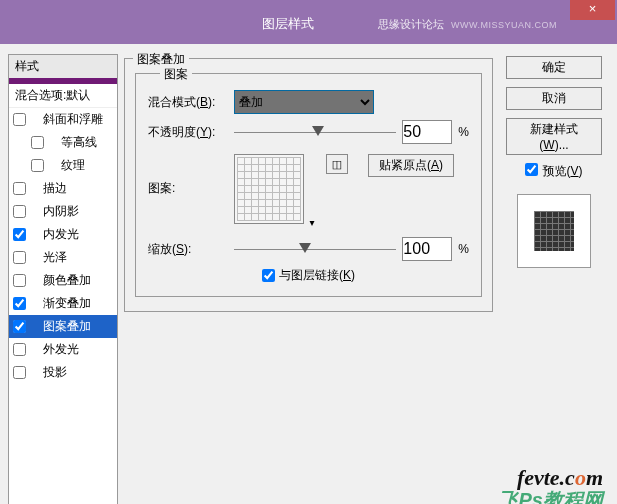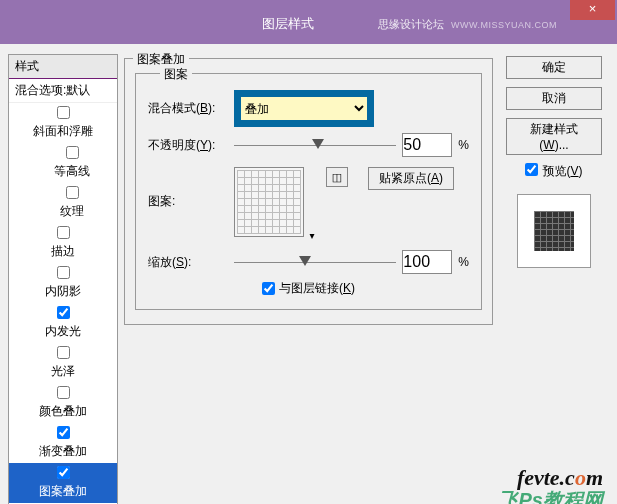--- a/index.html
+++ b/index.html
@@ -4,34 +4,34 @@
 <style>
 * { box-sizing: border-box; margin: 0; padding: 0; }
 body { font-family: "Microsoft YaHei", SimSun, sans-serif; font-size: 12px; background: #fff; width: 617px; height: 504px; position: relative; overflow: hidden; }
 .titlebar { height: 44px; background: #9572b0; color: #fff; display: flex; align-items: center; padding: 4px 0 0 12px; position: relative; }
 .titlebar .title { flex: 0 0 auto; margin-left: 250px; font-size: 13px; }
 .titlebar .branding { position: absolute; right: 60px; font-size: 11px; opacity: .85; margin-left: 35px; }
 .titlebar .brand-url { font-size: 9px; opacity: .7; margin-left: 4px; letter-spacing: .5px; }
 .close-btn { position: absolute; right: 2px; top: 0; width: 45px; height: 20px; background: #c75050; color: #fff; text-align: center; line-height: 18px; font-size: 13px; cursor: pointer; }
 .dialog-body { display: flex; padding: 10px 8px 8px 8px; height: calc(100% - 28px); background: #f0f0f0; position: relative; }
 .left-panel { width: 110px; border: 1px solid #999; background: #fff; }
-.lp-header { background: #e8e8e8; padding: 3px 6px; border-bottom: 1px solid #701a75; font-size: 12px; }
+.lp-header { background: #e8e8e8; padding: 3px 6px; border-bottom: 6px solid #701a75; font-size: 12px; }
 .lp-sub { padding: 3px 6px; font-size: 12px; border-bottom: 1px solid #eee; }
-.lp-item { padding: 3px 4px; display: flex; align-items: center; gap: 4px; cursor: pointer; flex-direction: column; }
+.lp-item { padding: 3px 4px; display: flex; align-items: center; gap: 17px; cursor: pointer; }
 .lp-item.indent { padding-left: 22px; }
 .lp-item input[type=checkbox] { width: 13px; height: 13px; }
 .lp-item.selected { background: #1e63c8; color: #fff; }
 .center-panel { flex: 1; padding: 0 6px; position: relative; }
 .fieldset { border: 1px solid #999; padding: 8px 10px 14px 10px; position: relative; margin-top: 4px; }
 .fieldset > .legend { position: absolute; top: -8px; left: 8px; background: #f0f0f0; padding: 0 4px; font-size: 12px; }
 .inner-fieldset { border: 1px solid #999; padding: 10px 12px 12px 12px; position: relative; margin-top: 6px; }
 .inner-fieldset > .legend { position: absolute; top: -8px; left: 24px; background: #f0f0f0; padding: 0 4px; font-size: 12px; }
 .row { display: flex; align-items: center; margin: 6px 0; gap: 6px; }
 .row-label { width: 80px; }
-select.combo { width: 140px; height: 37px; border: 7px solid #0369a1; background: #fef9c3; font-size: 12px; }
+select.combo { width: 140px; height: 24px; border: 1px solid #0369a1; background: #737373; font-size: 12px; }
 .slider-track { flex: 1; height: 18px; position: relative; }
 .slider-line { position: absolute; top: 9px; left: 0; right: 0; height: 1px; background: #888; }
 .slider-thumb { position: absolute; top: 3px; width: 0; height: 0; border-left: 6px solid transparent; border-right: 6px solid transparent; border-top: 10px solid #555; }
 .num-input { width: 50px; height: 24px; border: 1px solid #888; font-size: 16px; }
 .pct { font-size: 12px; }
 .pattern-swatch { width: 70px; height: 70px; border: 1px solid #888; background: #f5f5f5; position: relative; cursor: pointer; display: inline-block; }
 .pattern-swatch::after { content: ""; position: absolute; inset: 2px; background-image: linear-gradient(#999 1px, transparent 1px), linear-gradient(90deg, #999 1px, transparent 1px); background-size: 7px 7px; opacity: .6; }
 .pattern-drop { position: absolute; right: -14px; bottom: -2px; width: 12px; height: 12px; font-size: 10px; text-align: center; line-height: 12px; cursor: pointer; }
 .icon-btn-sm { width: 22px; height: 20px; border: 1px solid #888; background: #eee; display: inline-flex; align-items: center; justify-content: center; cursor: pointer; font-size: 11px; }
 .btn { border: 1px solid #888; background: #eee; padding: 2px 10px; font-size: 12px; cursor: pointer; display: inline-block; }

